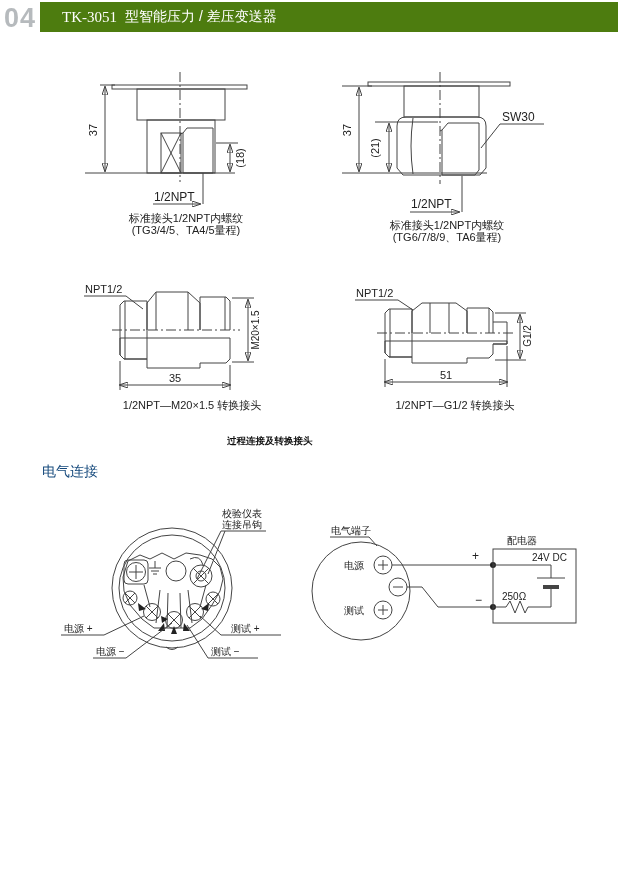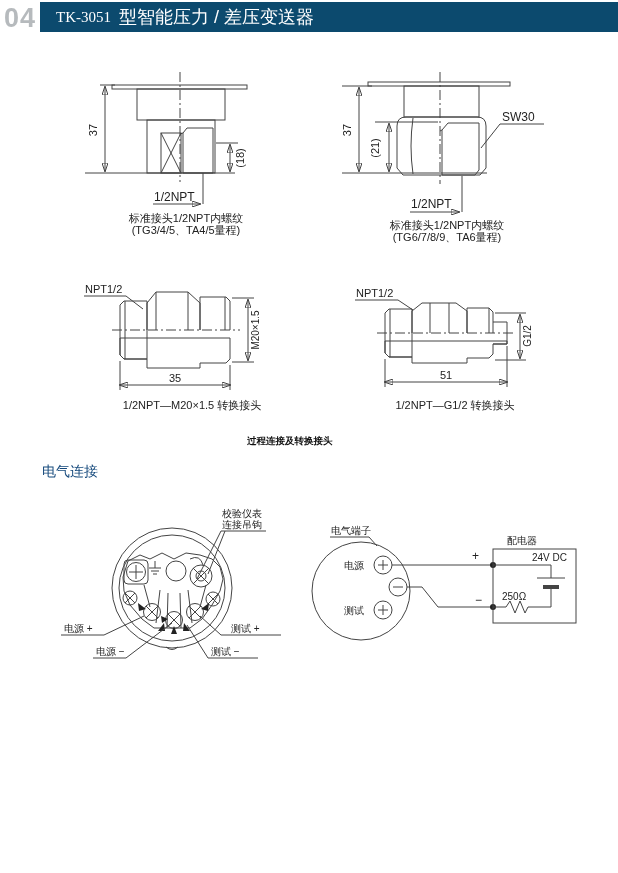--- a/index.html
+++ b/index.html
@@ -1,25 +1,25 @@
 <!DOCTYPE html>
 <html><head>
 <meta charset="utf-8">
 <style>
   html,body{margin:0;padding:0;background:#ffffff;}
   .page{position:relative;width:618px;height:719px;background:#ffffff;overflow:hidden;
         font-family:"Liberation Sans",sans-serif;color:#222;}
   
   .page-num{position:absolute;left:4px;top:3px;font-size:27px;font-weight:bold;color:#b6babd;letter-spacing:1px;}
-  .header-bar{position:absolute;left:40px;top:2px;width:578px;height:30px;background:#0c4a6e;
-              display:flex;align-items:center;padding-left:16px;box-sizing:border-box;}
+  .header-bar{position:absolute;left:40px;top:2px;width:578px;height:30px;background:#4d7c0f;
+              display:flex;align-items:center;padding-left:22px;box-sizing:border-box;}
   .header-bar .model{color:#fff;font-family:"Liberation Serif",serif;font-size:15px;margin-right:8px;}
-  .header-bar .title{color:#fff;font-size:18px;}
+  .header-bar .title{color:#fff;font-size:14px;}
   
-  .mid-caption{position:absolute;left:227px;top:435px;font-size:9.5px;font-weight:bold;color:#111;margin-left:20px;}
+  .mid-caption{position:absolute;left:227px;top:435px;font-size:9.5px;font-weight:bold;color:#111;}
   .elec-heading{position:absolute;left:42px;top:463px;font-size:14px;font-weight:normal;color:#15497c;}
   
   svg{position:absolute;overflow:visible;}
   svg line,svg path,svg rect,svg circle,svg polyline{stroke:#444;stroke-width:1;fill:none;}
   svg text{font-family:"Liberation Sans",sans-serif;fill:#222;stroke:none;}
   .cl{stroke-dasharray:10 3 2 3;}
   .thick{stroke-width:4;}
   .dot{fill:#222;stroke:none;}
   .arrowfill{fill:#222;stroke:none;}
   

